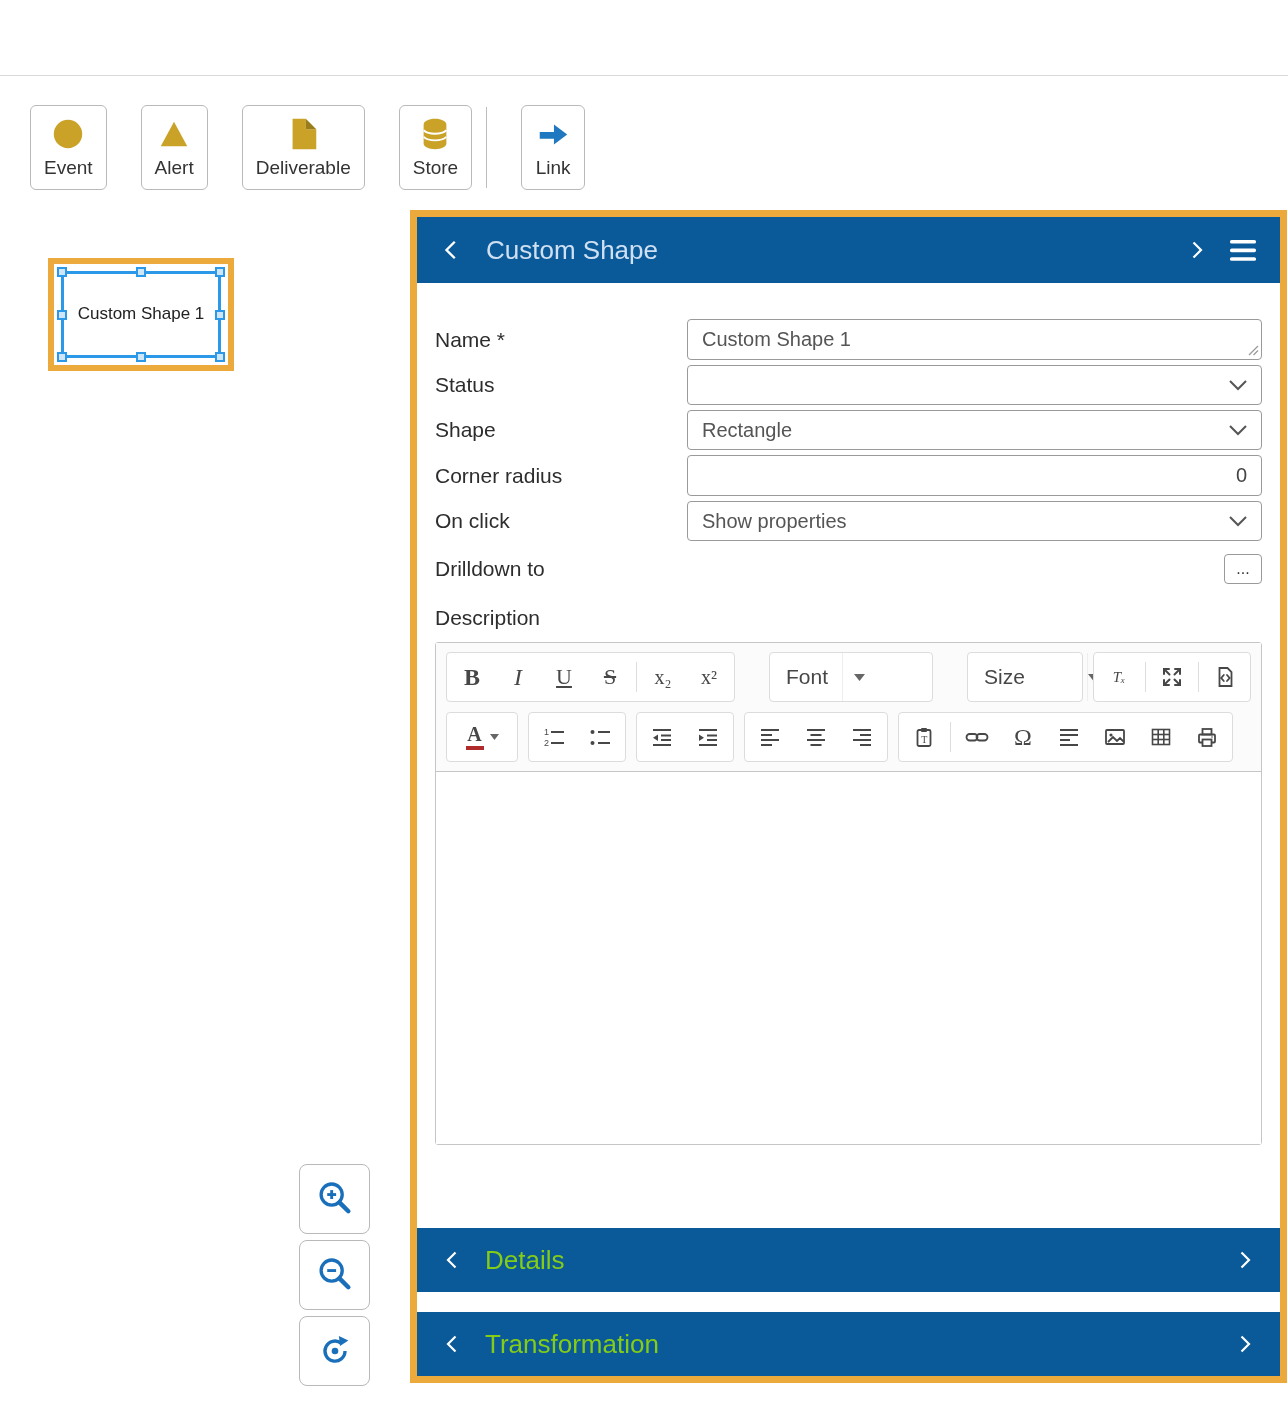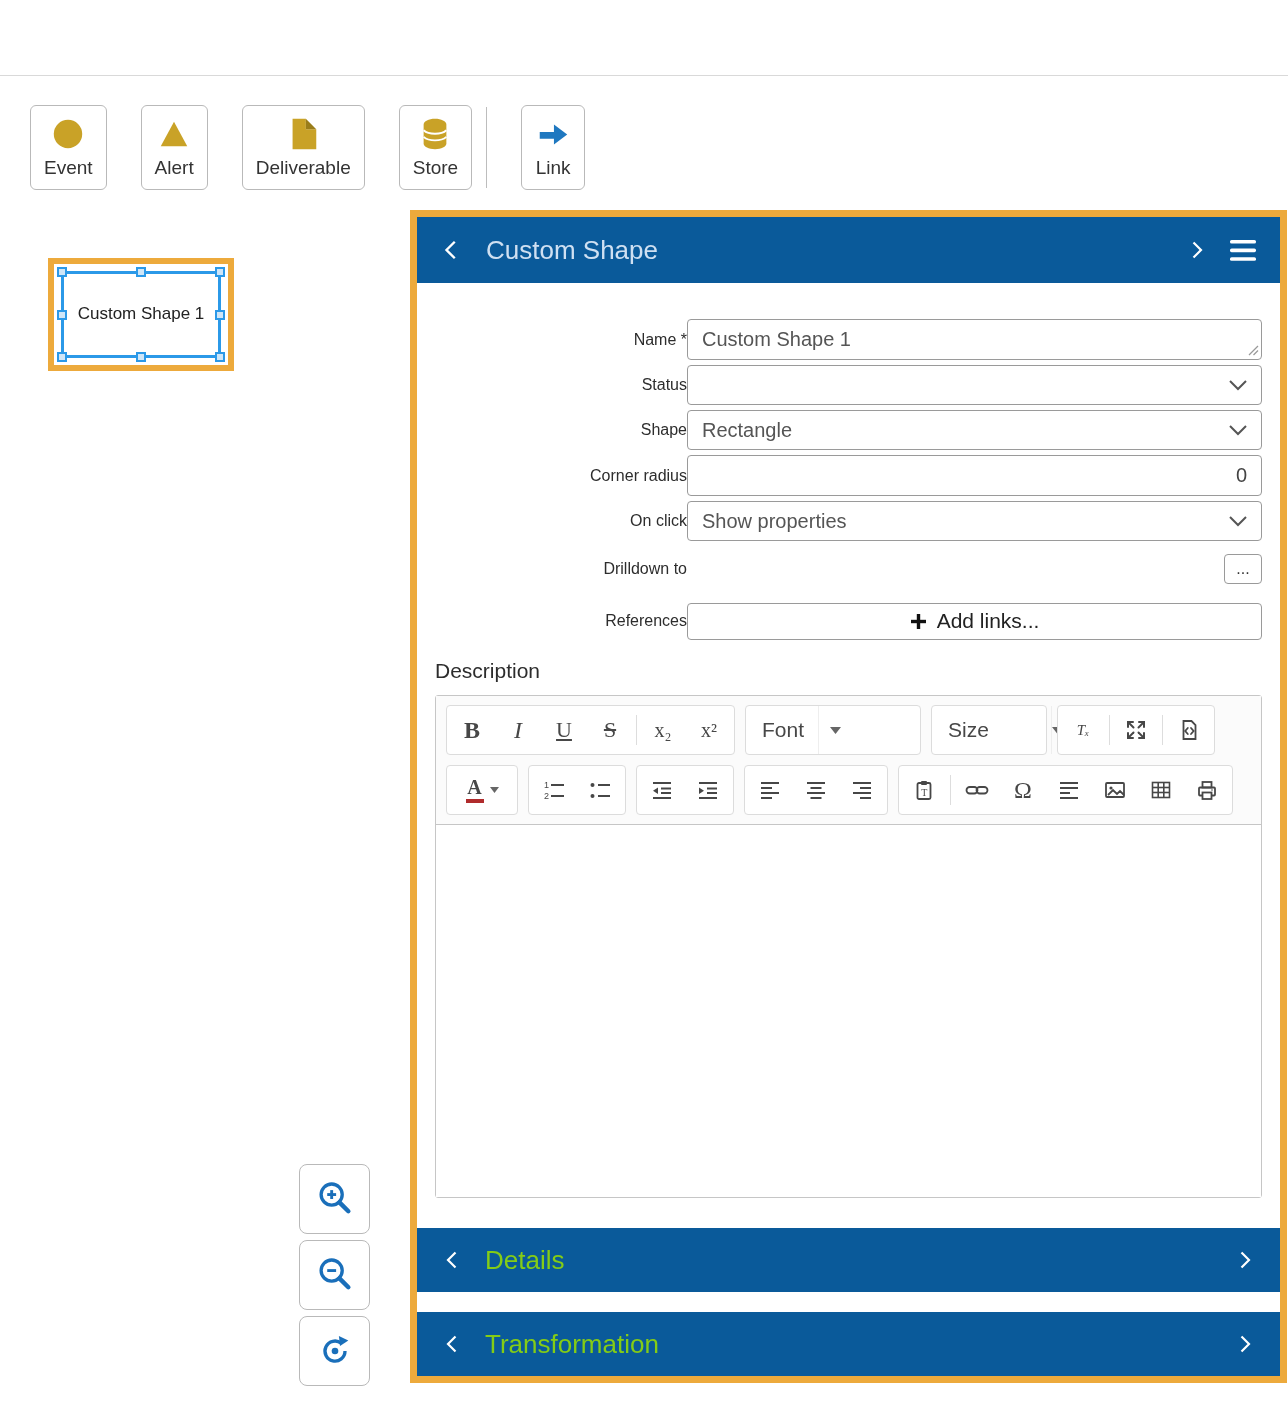--- a/index.html
+++ b/index.html
@@ -47,21 +47,21 @@
     border:7px solid #edaa3c; background:#fff;
   }
   .panel-header {
     height:66px; background:#0a5a9a; display:flex; align-items:center; padding:0 24px;
   }
   .panel-title { font-size:26px; color:#cfe0f2; margin-left:23px; flex:1; }
   .hdr-right { display:flex; align-items:center; gap:24px; }
 
   .panel-body { padding:36px 18px 0; }
   .form-row { display:flex; align-items:center; margin-bottom:5px; min-height:40px; }
-  .form-label { width:252px; flex:none; font-size:16px; color:#2d2d2d; font-weight:500;text-align:right; }
+  .form-label { width:252px; flex:none; font-size:21px; color:#2d2d2d; font-weight:500; }
   .form-ctrl { flex:1; position:relative; }
   .text-input {
     width:100%; height:41px; border:1px solid #9a9a9a; border-radius:4px;
     padding:0 14px; font-size:20px; color:#555; font-family:inherit; background:#fff;
   }
   .num-input { text-align:right; color:#444; }
   .resize-grip { position:absolute; right:3px; bottom:4px; pointer-events:none; }
   .select {
     height:40px; border:1px solid #9a9a9a; border-radius:4px; background:#fff;
     display:flex; align-items:center; padding:0 44px 0 14px; font-size:20px; color:#555;
@@ -92,21 +92,21 @@
     border:1px solid #dcdcdc; border-radius:4px; background:#fff;
   }
   .tb-btn {
     width:46px; height:46px; display:flex; align-items:center; justify-content:center;
     border:none; background:none; cursor:pointer; color:#474747; padding:0; font-family:inherit;
   }
   .tb-div { width:1px; height:30px; background:#ddd; margin:0 3px; flex:none; }
   .tb-combo {
     display:flex; align-items:center; height:50px; padding-left:16px;
     border:1px solid #dcdcdc; border-radius:4px; background:#fff;
-    font-size:21px; color:#474747; cursor:pointer;
+    font-size:21px; color:#474747; cursor:pointer;margin-left:24px;
   }
   .combo-arrow { width:34px; height:100%; display:flex; align-items:center; justify-content:center; border-left:1px solid #eee; margin-left:14px; }
   .combo-font { width:176px; } .combo-size { width:116px;gap:48px; }
   .g-serif { font-family:"Liberation Serif", serif; }
   .g-bold { font-weight:bold; font-size:24px; }
   .g-italic { font-style:italic; font-size:24px; }
   .g-underline { text-decoration:underline; font-size:22px; }
   .g-strike { text-decoration:line-through; font-size:22px; }
   .g-subsup { font-size:20px; }
   .g-omega { font-size:24px; }
@@ -314,34 +314,20 @@
       </span>
     </div>
 
     <div class="form-row" style="min-height:46px">
       <span class="form-label">Drilldown to</span>
       <span class="form-ctrl ctrl-right">
         <button class="mini-btn">...</button>
       </span>
     </div>
 
-    <div class="form-row" style="min-height:48px">
-      <span class="form-label">References</span>
-      <span class="form-ctrl">
-        <button class="add-links-btn">
-          <span>
-            <svg width="17" height="17" viewBox="0 0 17 17">
-              <rect x="6.8" y="1" width="3.4" height="15" fill="#111"></rect>
-              <rect x="1" y="6.8" width="15" height="3.4" fill="#111"></rect>
-            </svg>
-          </span>
-          <span>Add links...</span>
-        </button>
-      </span>
-    </div>
 
     <div class="desc-label">Description</div>
 
     <div class="editor">
       <div class="editor-toolbar">
 
         <div class="tb-row">
           <div class="tb-group">
             <button class="tb-btn g-serif g-bold">B</button>
             <button class="tb-btn g-serif g-italic">I</button>

